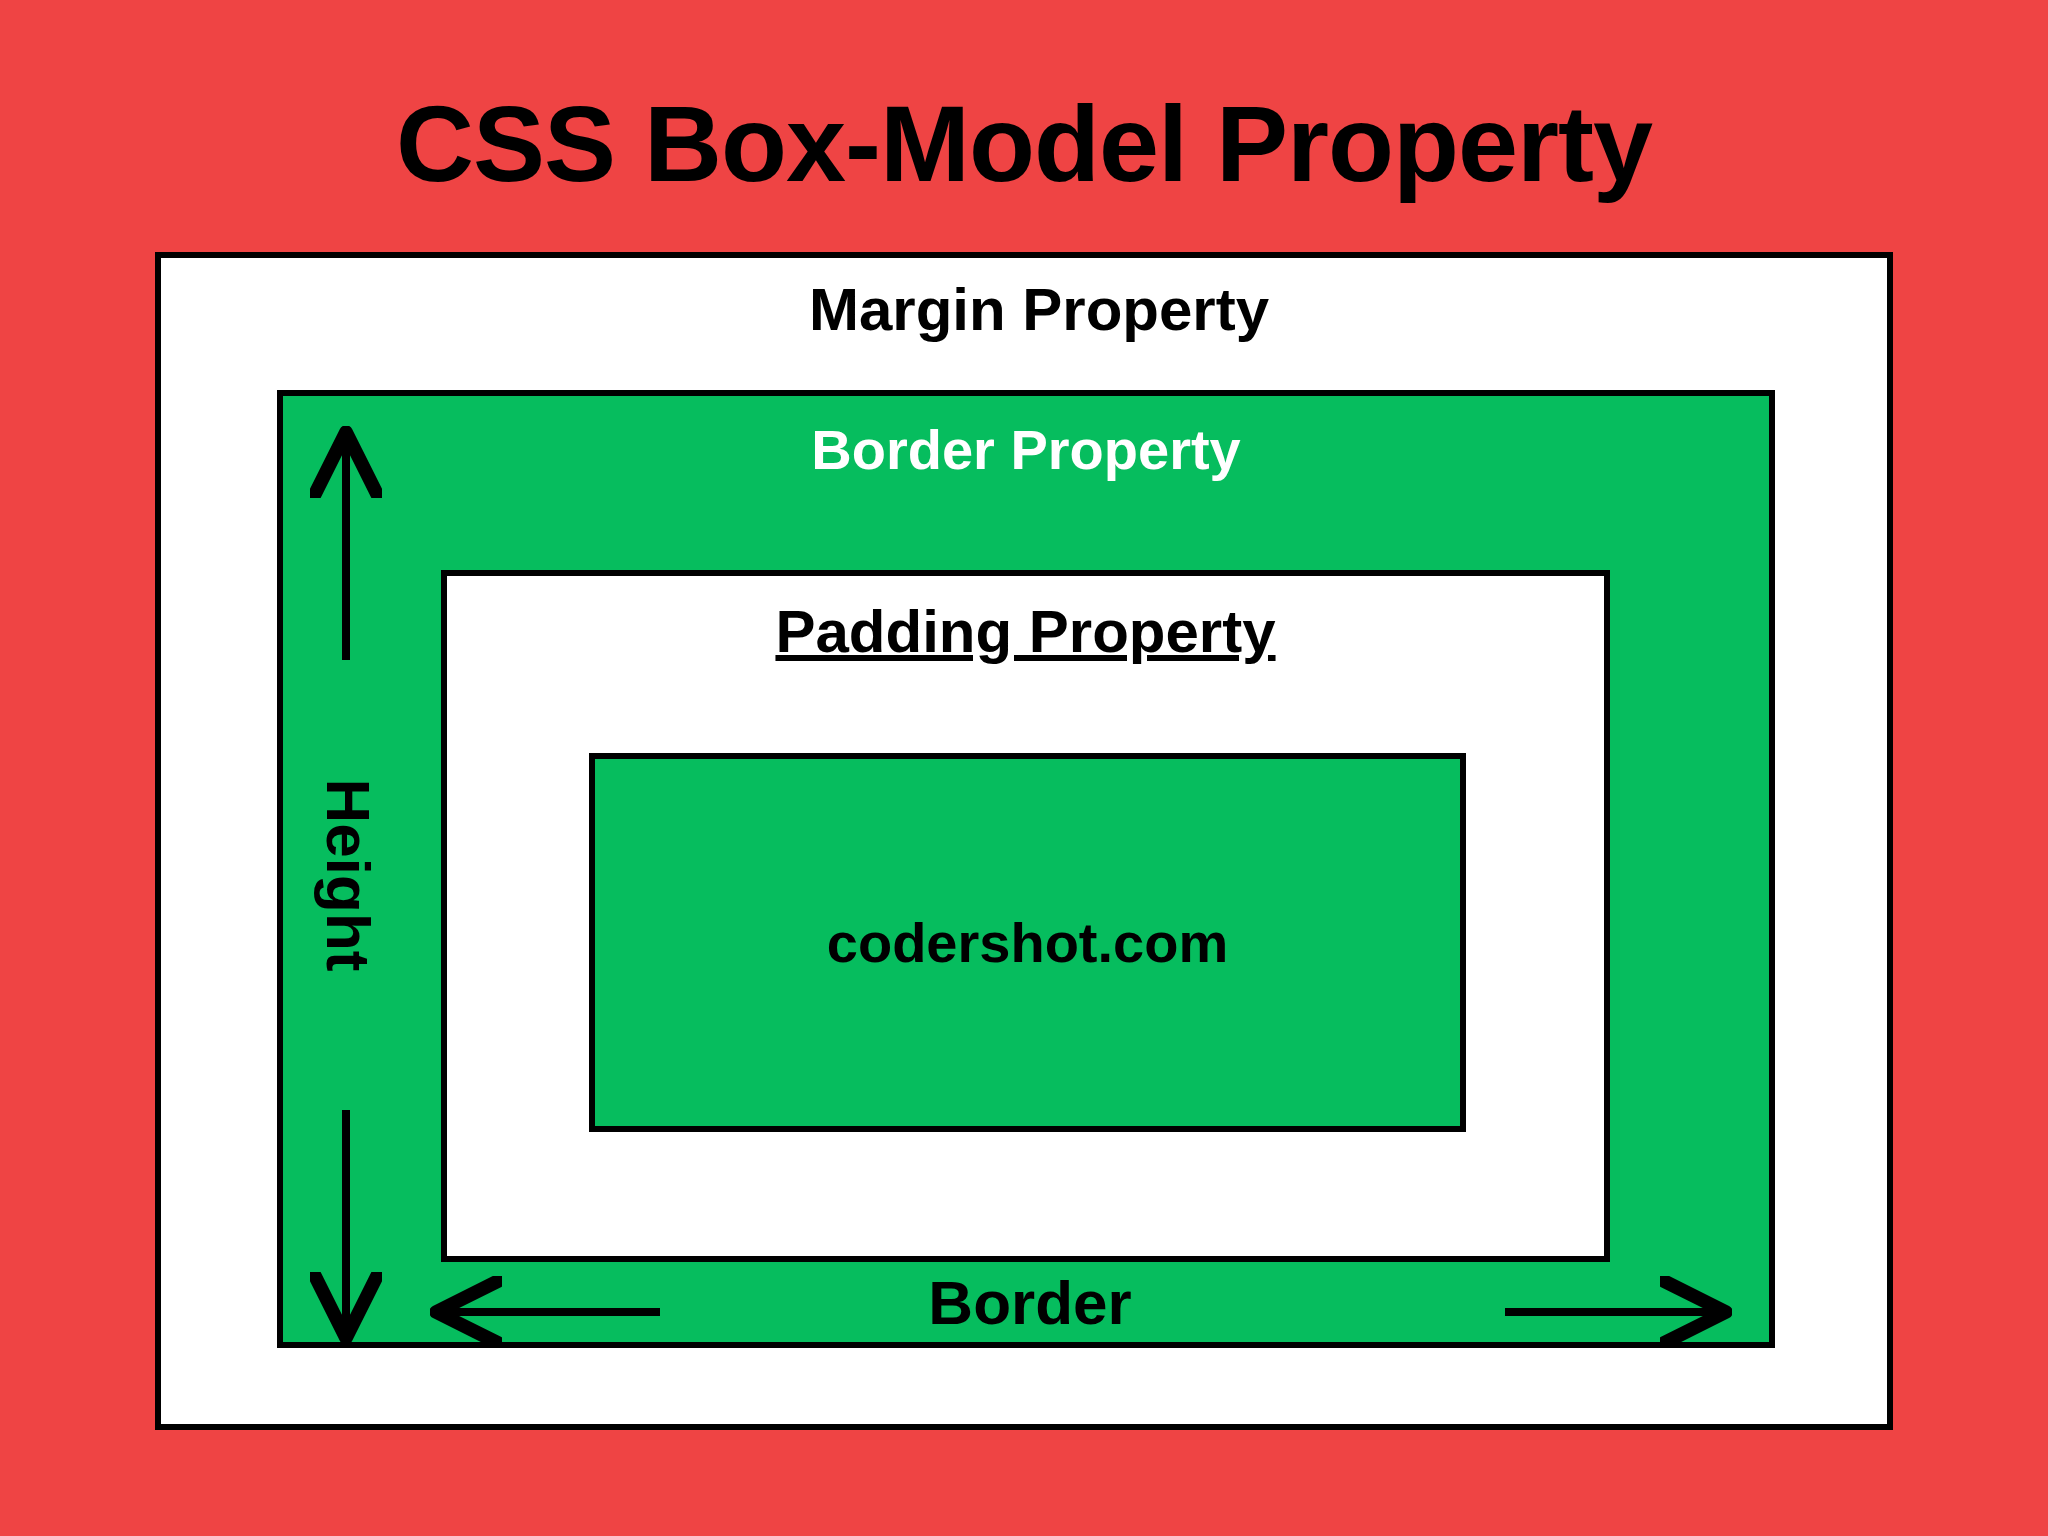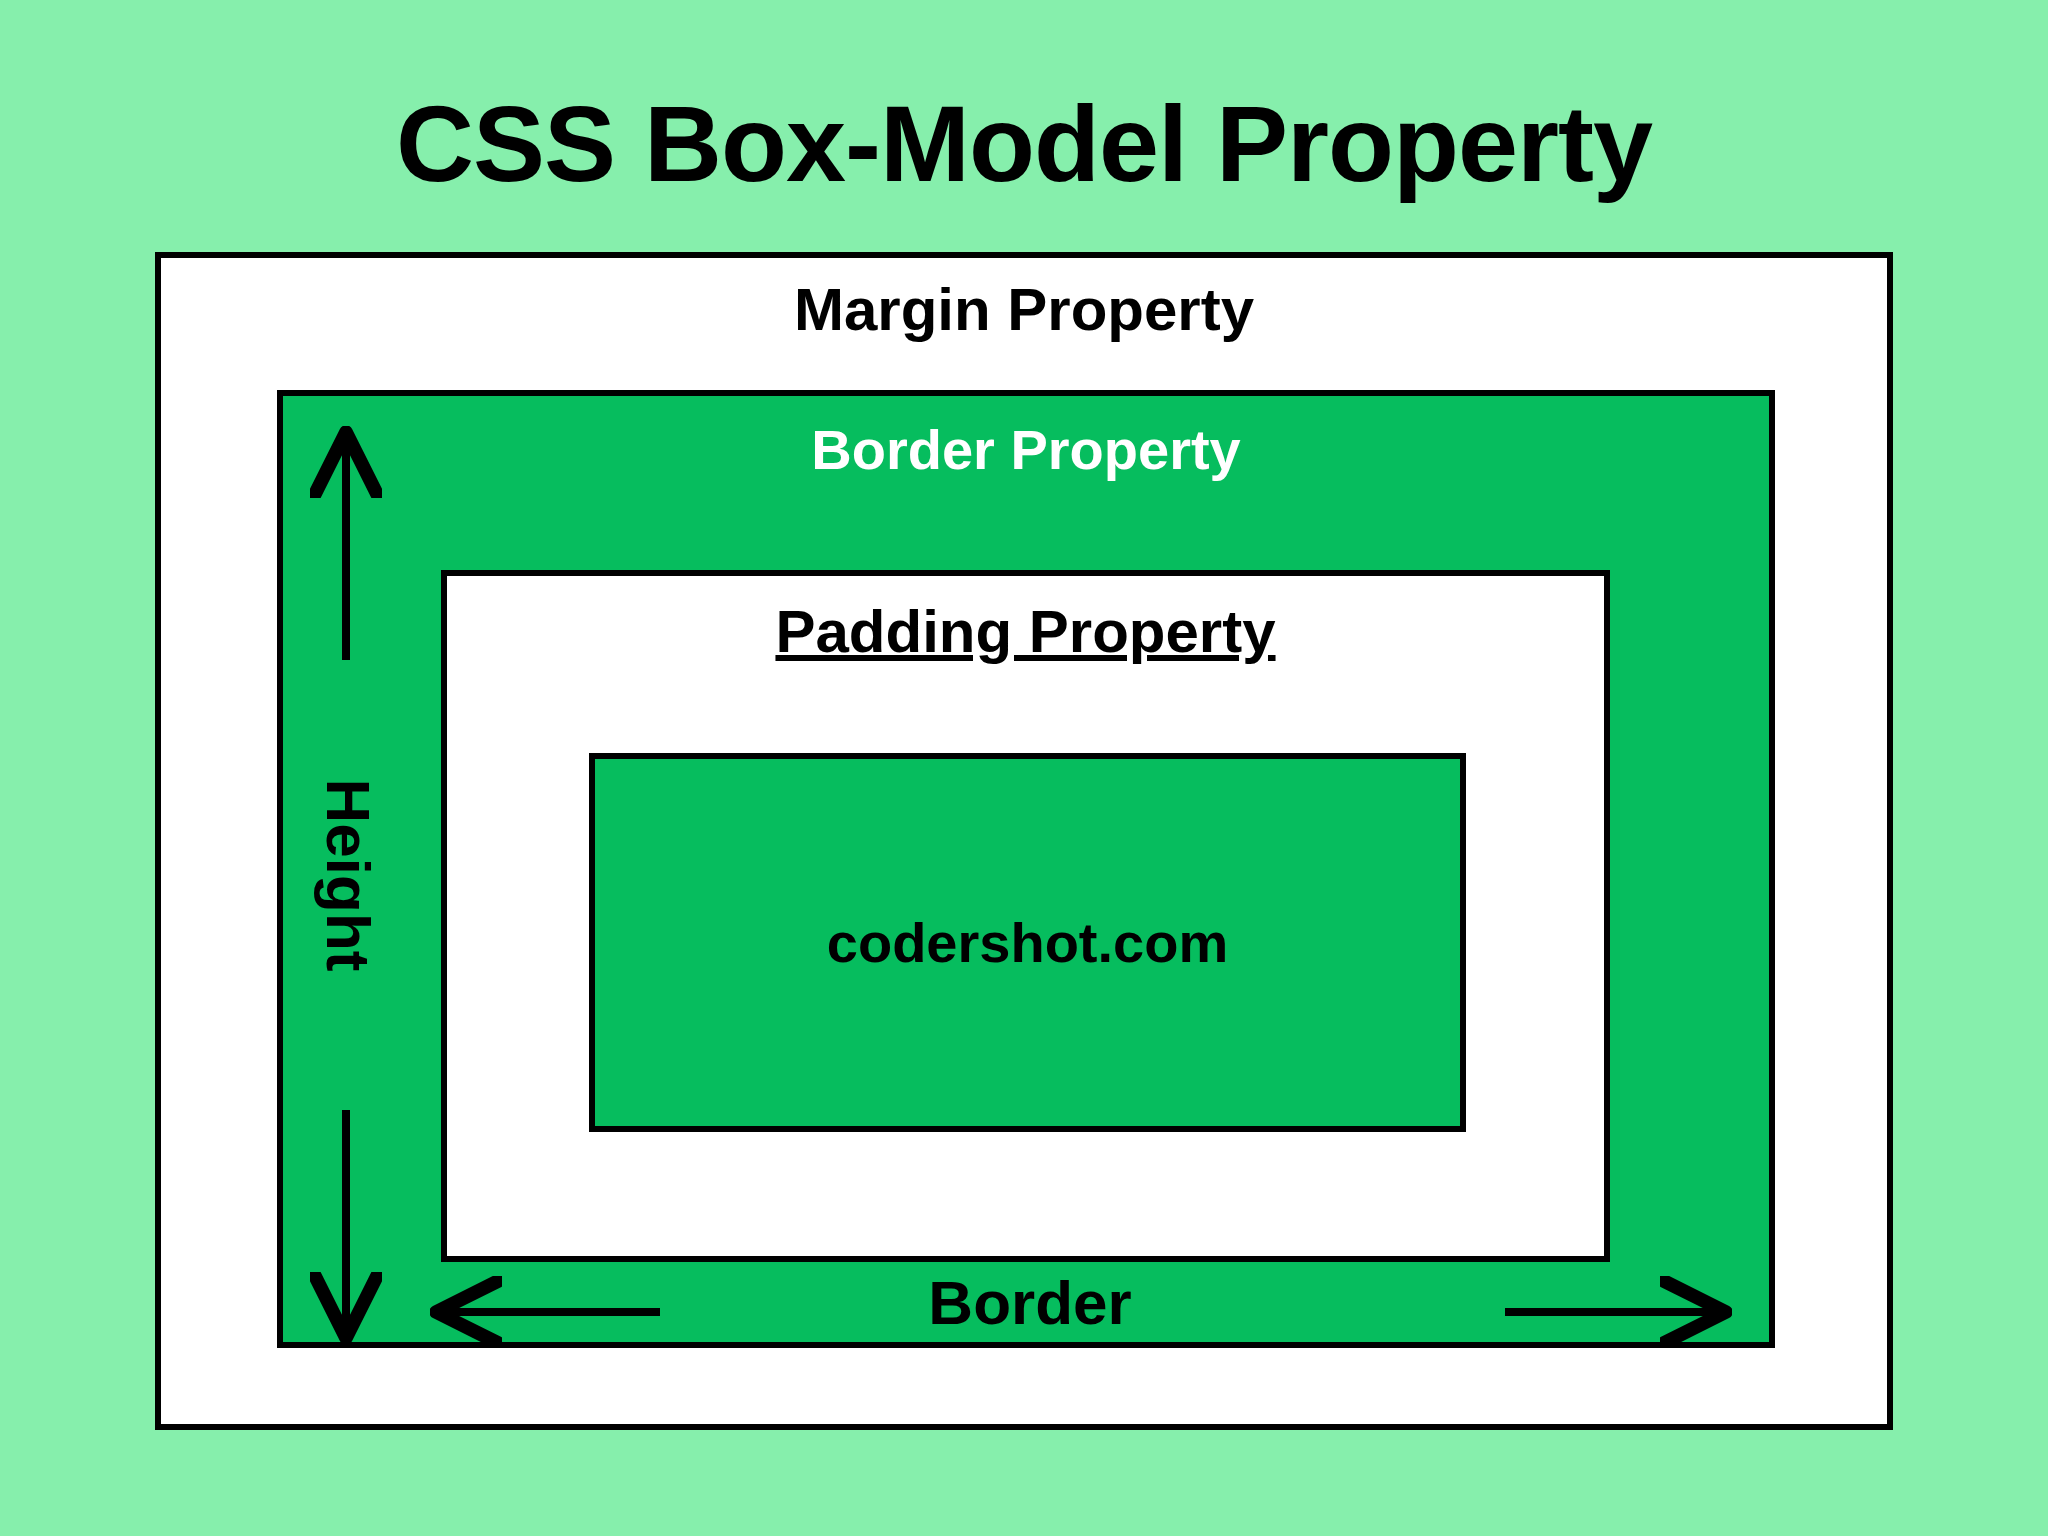--- a/index.html
+++ b/index.html
@@ -11,21 +11,21 @@
     width: 2048px;
     height: 1536px;
     font-family: "Liberation Sans", sans-serif;
     overflow: hidden;
   }
 
   #canvas {
     position: relative;
     width: 2048px;
     height: 1536px;
-    background: #86efac;
+    background: #ef4444;
   }
 
   
   .title {
     position: absolute;
     left: 0;
     top: 90px;
     width: 2048px;
     text-align: center;
     font-size: 108px;
@@ -51,20 +51,21 @@
     position: absolute;
     left: 0;
     top: 22px;
     width: 100%;
     text-align: center;
     font-size: 60px;
     font-weight: 700;
     color: #000000;
     line-height: 1;
     white-space: nowrap;
+    padding-left: 15px;
   }
 
   
   .border-box {
     position: absolute;
     left: 277px;
     top: 390px;
     width: 1498px;
     height: 958px;
     box-sizing: border-box;

